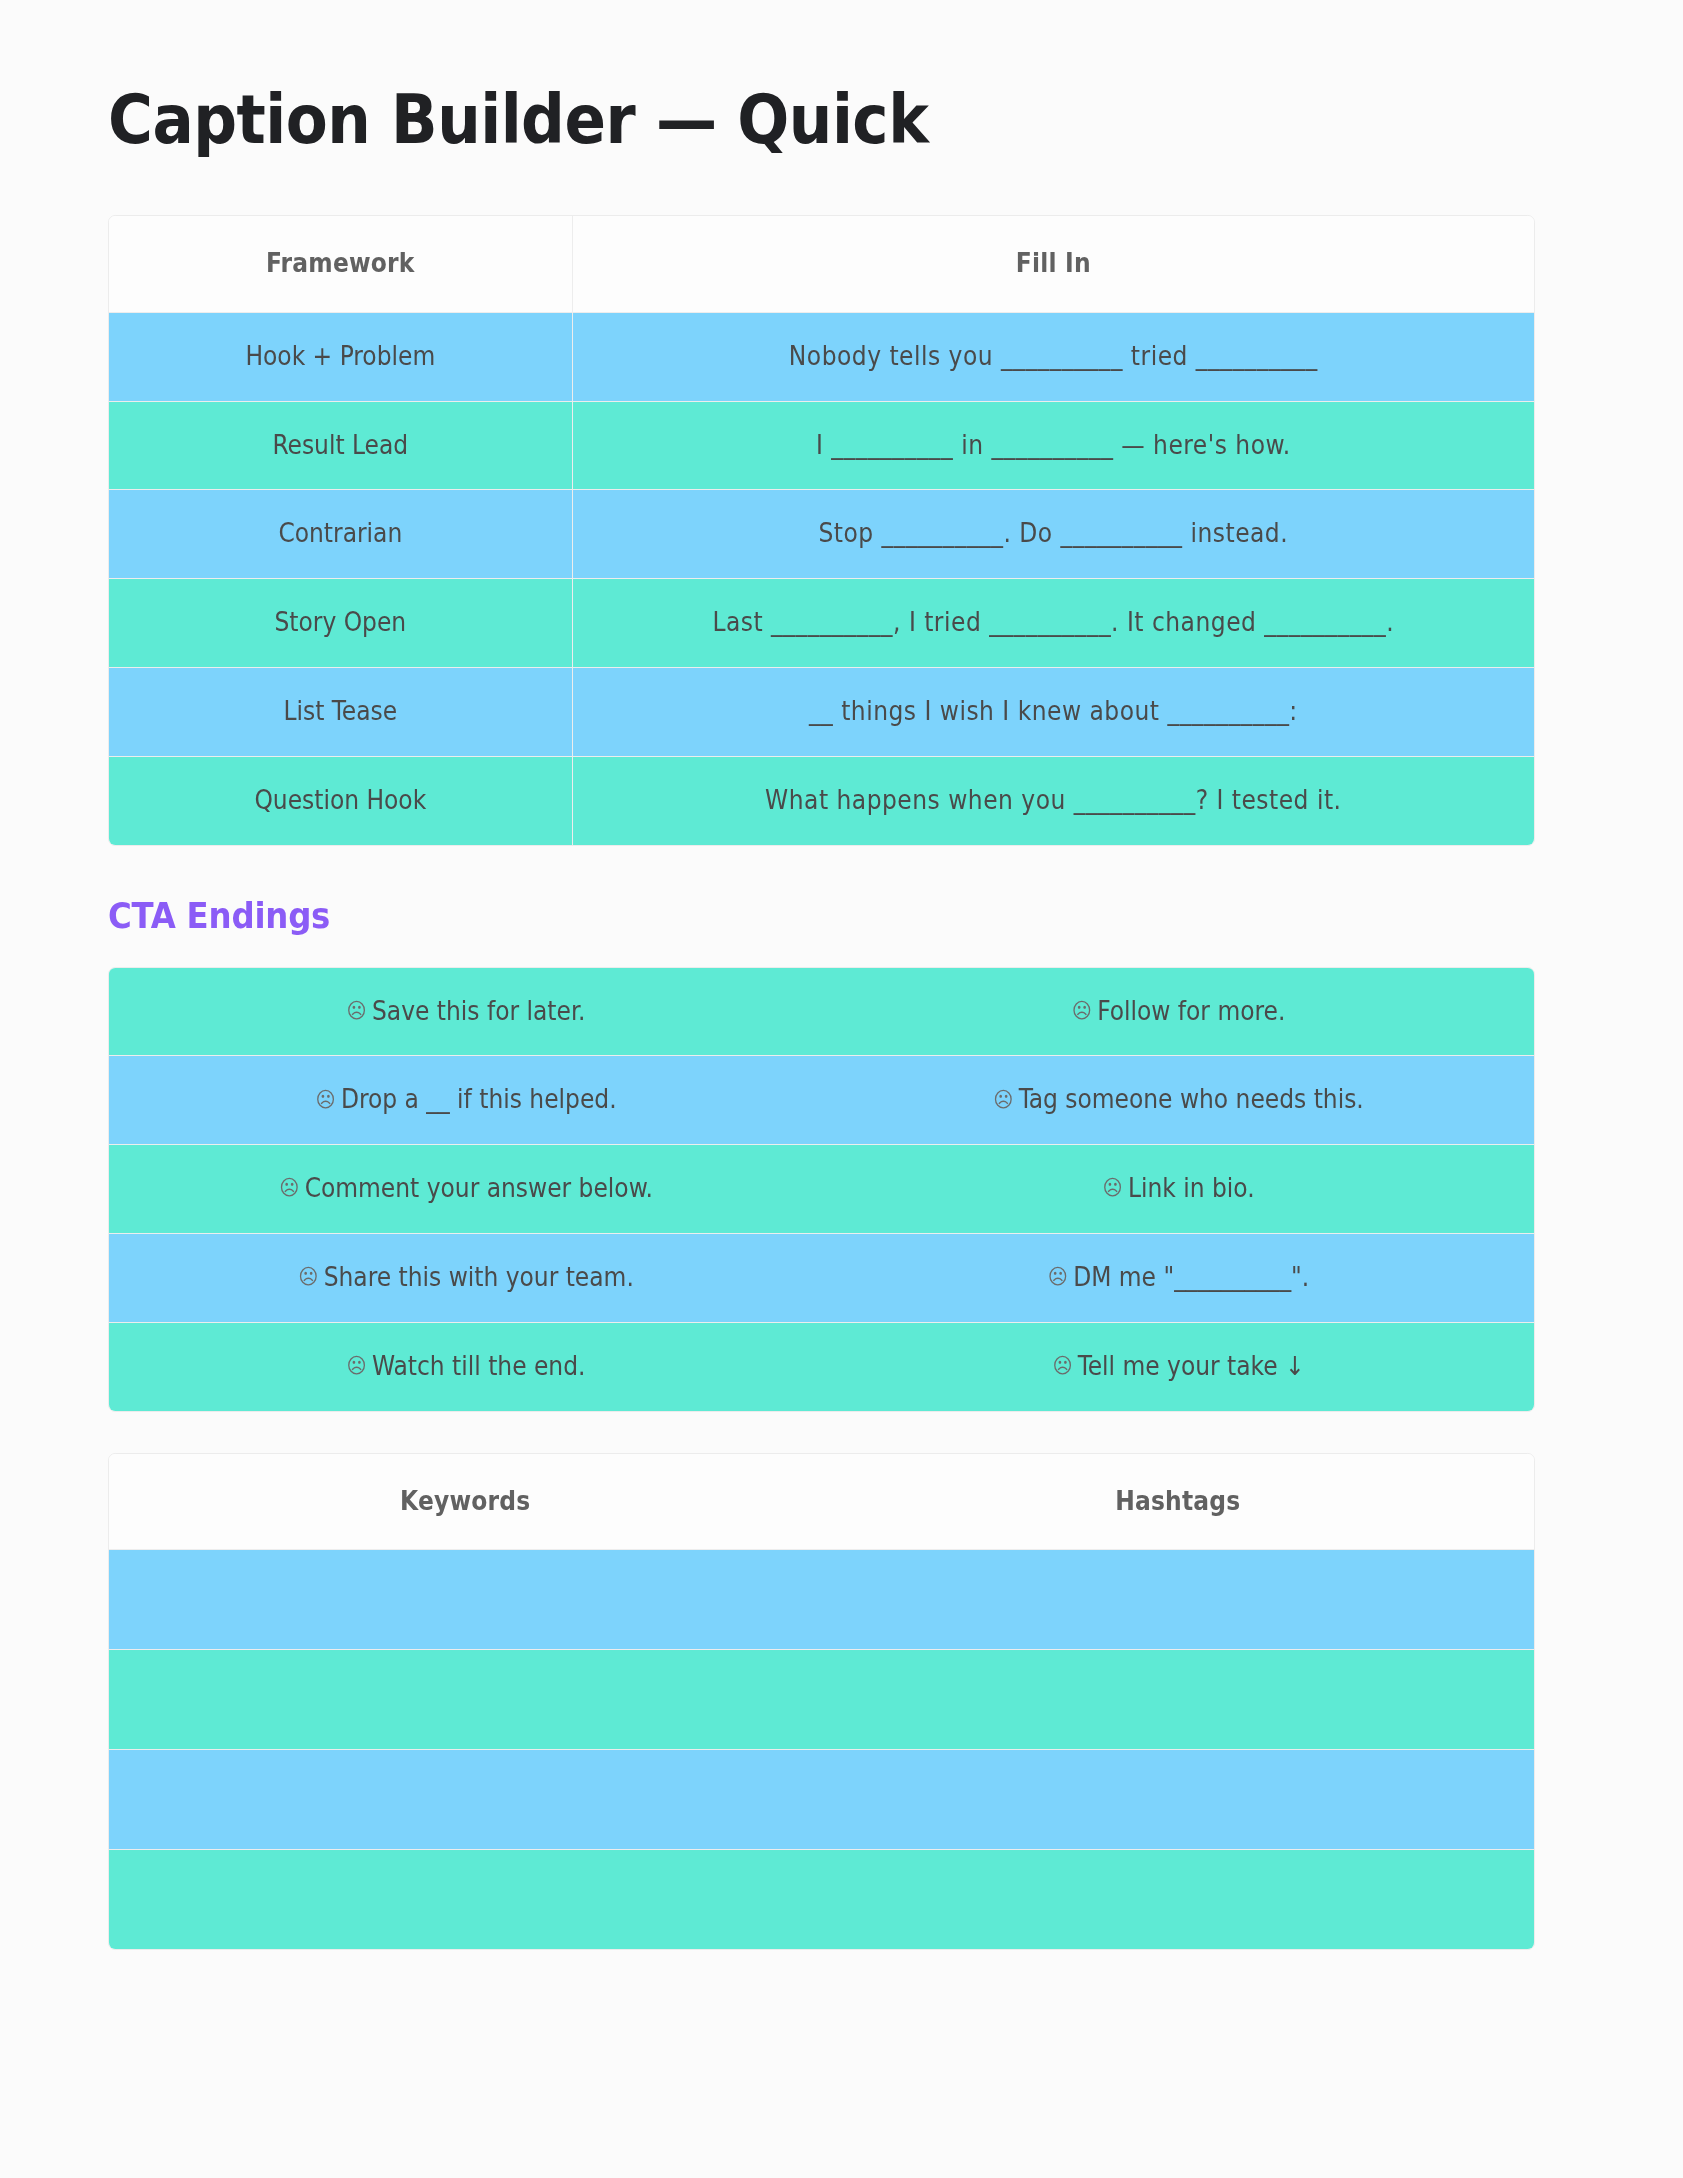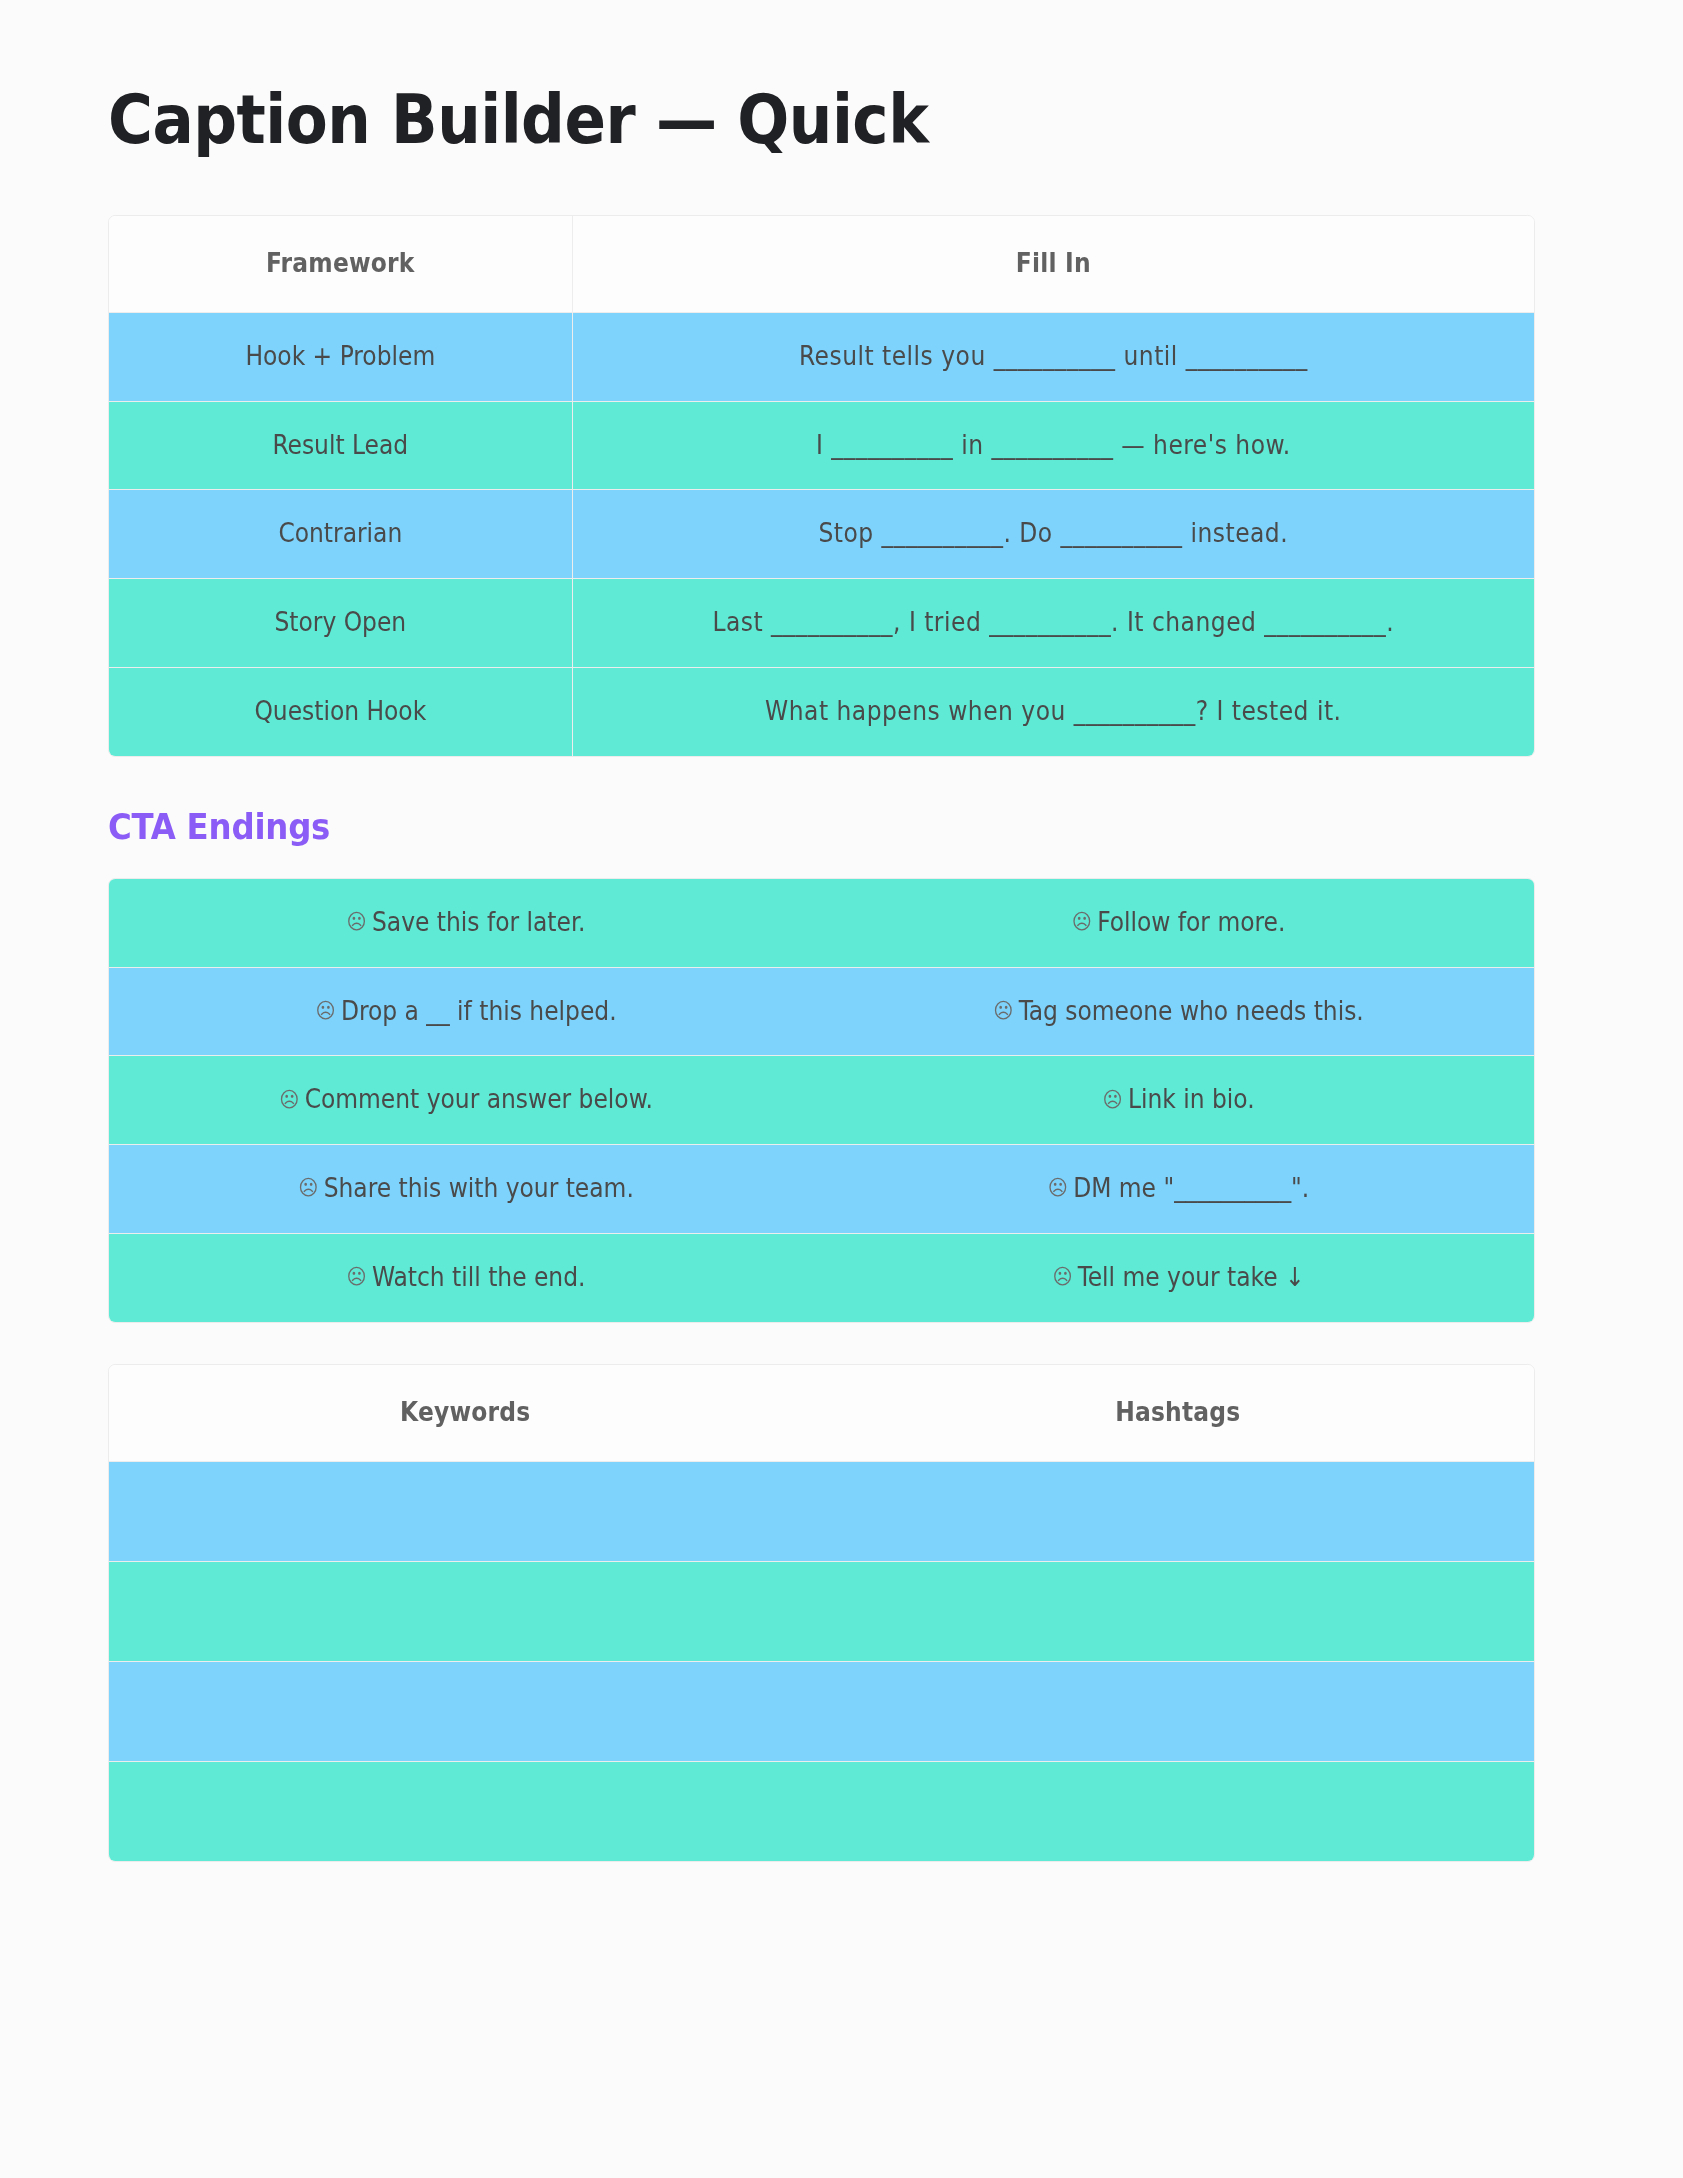--- a/index.html
+++ b/index.html
@@ -131,33 +131,37 @@
         </colgroup>
       <thead>
         <tr>
           <th class="c1">Framework</th>
           <th class="c2">Fill In</th>
         </tr>
       </thead>
       <tbody>
         <tr class="odd">
           <td class="c1">Hook + Problem</td>
-          <td class="c2 blank">Result tells you __________ until __________</td>
+          <td class="c2 blank">Nobody tells you __________ tried __________</td>
         </tr>
         <tr class="even">
           <td class="c1">Result Lead</td>
           <td class="c2 blank">I __________ in __________ — here's how.</td>
         </tr>
         <tr class="odd">
           <td class="c1">Contrarian</td>
           <td class="c2 blank">Stop __________. Do __________ instead.</td>
         </tr>
         <tr class="even">
           <td class="c1">Story Open</td>
           <td class="c2 blank">Last __________, I tried __________. It changed __________.</td>
+        </tr>
+        <tr class="odd">
+          <td class="c1">List Tease</td>
+          <td class="c2 blank">__ things I wish I knew about __________:</td>
         </tr>
         <tr class="even">
           <td class="c1">Question Hook</td>
           <td class="c2 blank">What happens when you __________? I tested it.</td>
         </tr>
       </tbody>
     </table>
   </div>
 
   <h2 class="section-heading">CTA Endings</h2>

